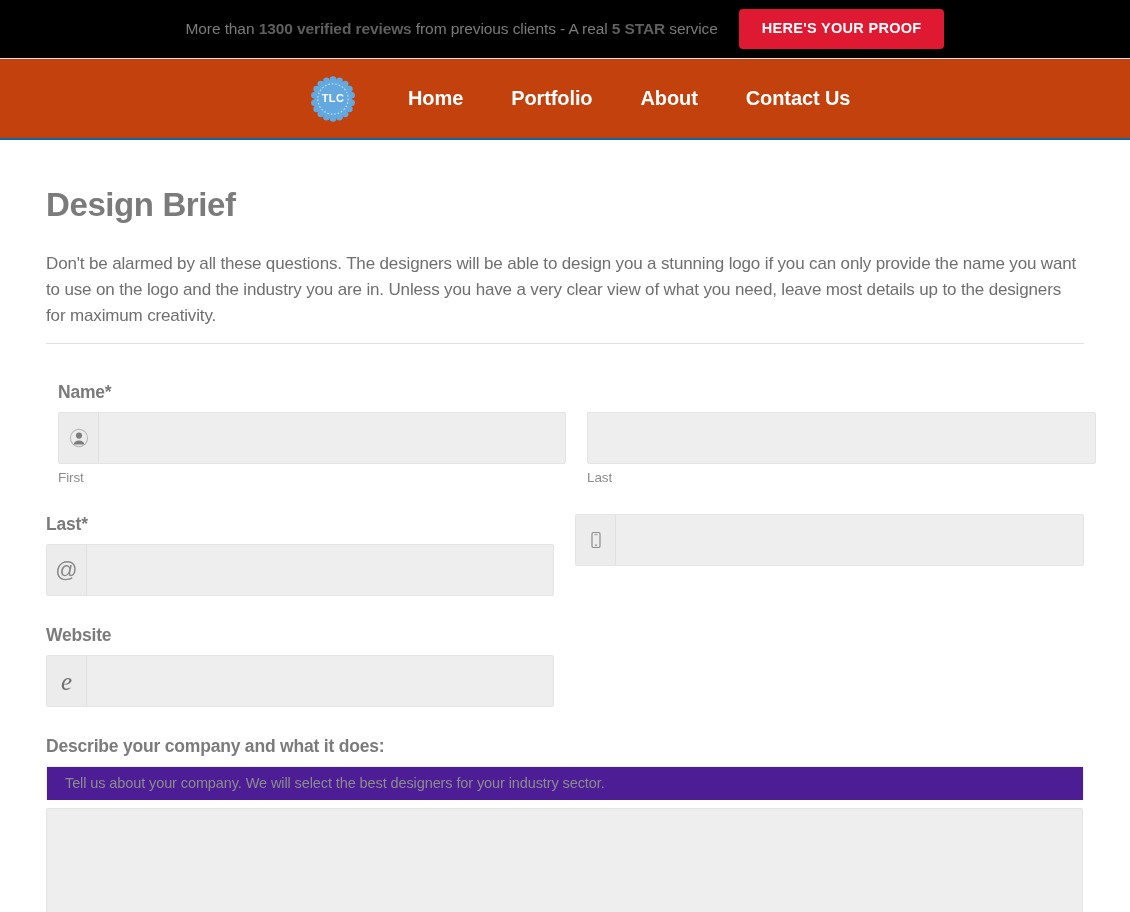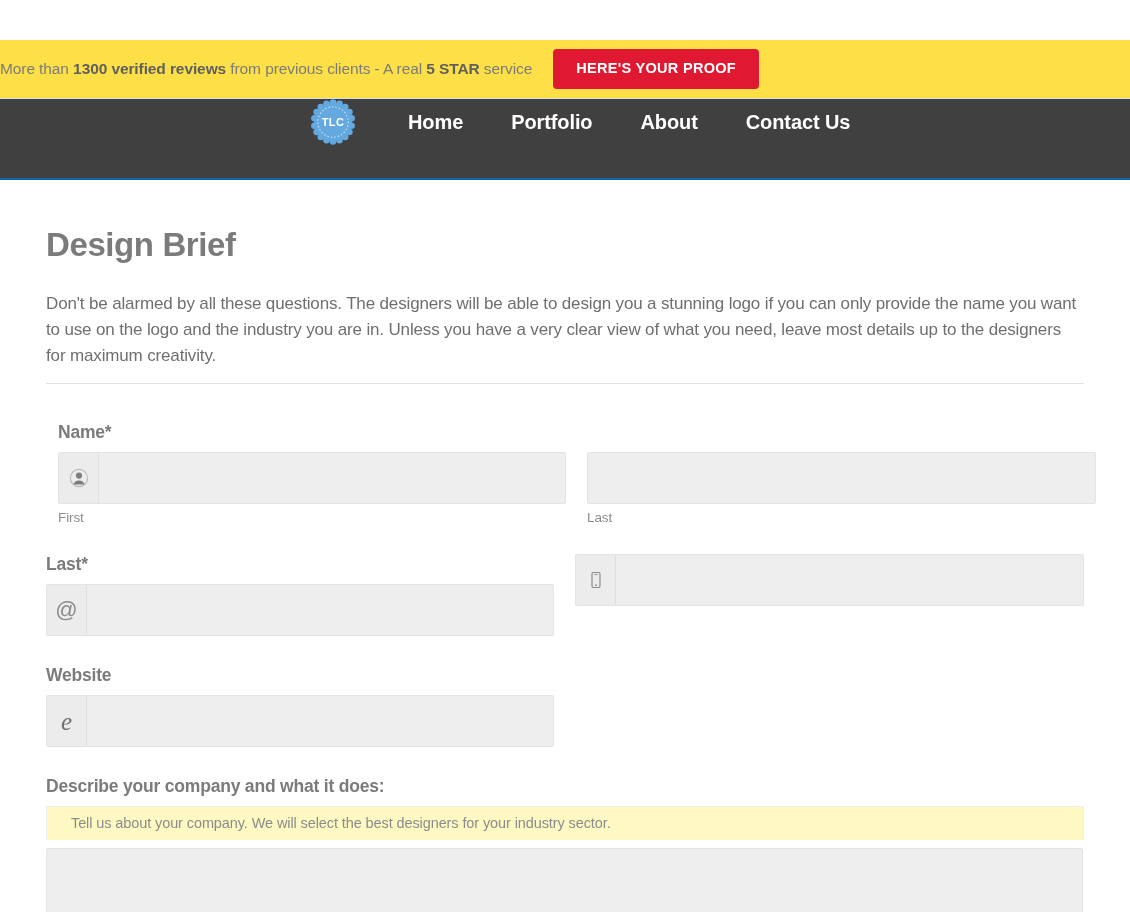--- a/index.html
+++ b/index.html
@@ -8,27 +8,26 @@
     width: 1130px; height: 912px;
     background: #ffffff;
     font-family: "Liberation Sans", sans-serif;
     overflow: hidden;
   }
 
   
   .promo-bar {
     width: 100%;
     height: 59px;
-    background: #fde047;
-    display: flex;
-    align-items: center;
-    justify-content: flex-start;
+    background: #000000;
+    display: flex;
+    align-items: center;
+    justify-content: center;
     gap: 21px;
     border-bottom: 1px solid #dcdcdc;
-    margin-top: 40px;
   }
   .promo-text {
     font-size: 15.5px;
     color: #7b7b7b;
     letter-spacing: -0.1px;
     white-space: nowrap;
   }
   .promo-text b { color: #5f5f5f; font-weight: bold; }
   .promo-button {
     background: #e01933;
@@ -42,24 +41,24 @@
     cursor: pointer;
     line-height: 1;
     font-family: "Liberation Sans", sans-serif;
     white-space: nowrap;
   }
 
   
   .navbar {
     width: 100%;
     height: 81px;
-    background: #404040;
+    background: #c2410c;
     border-bottom: 2px solid #1463a9;
     display: flex;
-    align-items: flex-start;
+    align-items: center;
   }
   .nav-inner {
     display: flex;
     align-items: center;
     margin-left: 310px;
     gap: 0;
   }
   .logo-badge {
     position: relative;
     width: 46px; height: 46px;
@@ -182,24 +181,24 @@
   }
   .sub-label {
     font-size: 13.5px;
     color: #8c8c8c;
     margin-top: 6px;
     letter-spacing: -0.1px;
   }
 
   
   .hint-bar {
-    background: #fef9c3;
+    background: #4c1d95;
     border: 1px solid #efefef;
     border-bottom: none;
-    padding: 8px 24px 9px;
+    padding: 8px 18px 9px;
     font-size: 14.5px;
     color: #8c8c8c;
     letter-spacing: -0.1px;
   }
   .textarea-box {
     width: 1037px;
     height: 126px;
     background: #eeeeee;
     border: 1px solid #e4e4e4;
     border-radius: 2px;

